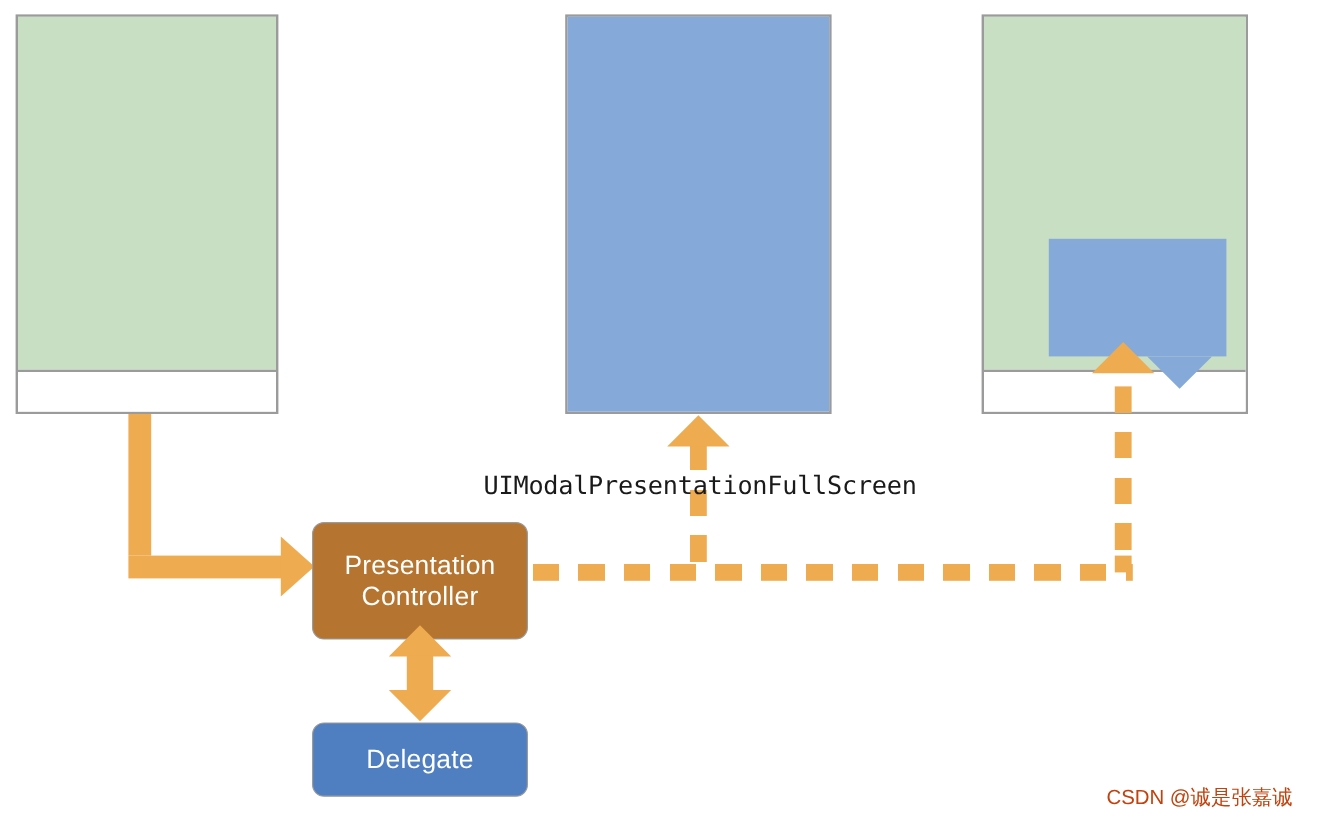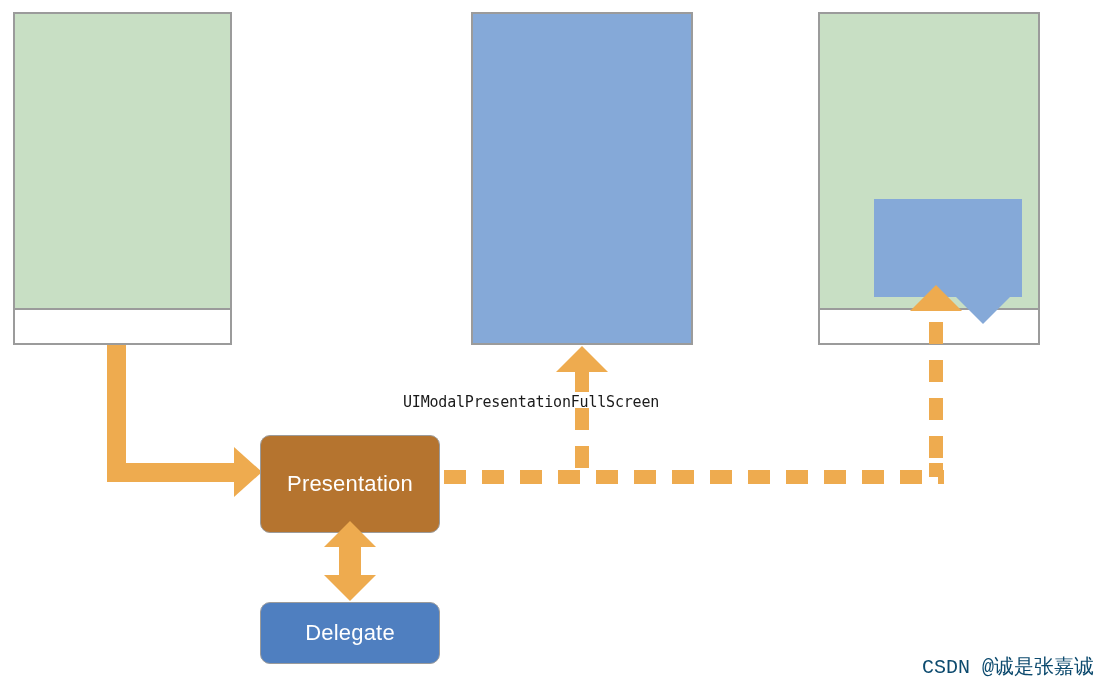--- a/index.html
+++ b/index.html
@@ -68,31 +68,31 @@
     line-height: 1.18;
     font-size: 22px;
     letter-spacing: 0.2px;
   }
   .node-presentation { background: #b5742f; }
   .node-delegate { background: #4f7fc0; }
 
   .code-label {
     position: absolute;
     font-family: "DejaVu Sans Mono", "Liberation Mono", monospace;
-    font-size: 15px;
+    font-size: 21px;
     color: #1a1a1a;
     white-space: nowrap;
     letter-spacing: -0.2px;
   }
 
   .watermark {
     position: absolute;
-    font-family: Liberation Mono, monospace;
-    font-size: 20px;
-    color: #0c4a6e;
+    font-family: Liberation Sans, sans-serif;
+    font-size: 17px;
+    color: #c2410c;
     white-space: nowrap;
   }
 
   
   .bar-v {
     position: absolute;
     background: #eeab4f;
   }
   .bar-h {
     position: absolute;
@@ -168,20 +168,21 @@
     <div class="popover-tail" style="left:136px; top:283px;"></div>
   </div>
 
   <div class="bar-v" style="left:107px; top:345px; width:19px; height:118px;"></div>
   <div class="bar-h" style="left:107px; top:463px; width:139px; height:19px;"></div>
   <div class="head-right" style="left:234px; top:447px;"></div>
 
   <div class="node node-presentation" style="left:260px; top:435px; width:180px; height:98px;">
     <div>
       <div>Presentation</div>
+      <div>Controller</div>
     </div>
   </div>
 
   <div class="dash-h" style="left:444px; top:470px; width:500px;"></div>
 
   <div class="dash-v" style="left:575px; top:370px; height:104px;"></div>
   <div class="head-up" style="left:556px; top:346px;"></div>
 
   <div class="dash-v" style="left:929px; top:322px; height:152px;"></div>
   <div class="dash-corner" style="left:929px; top:463px; width:14px; height:14px;"></div>

